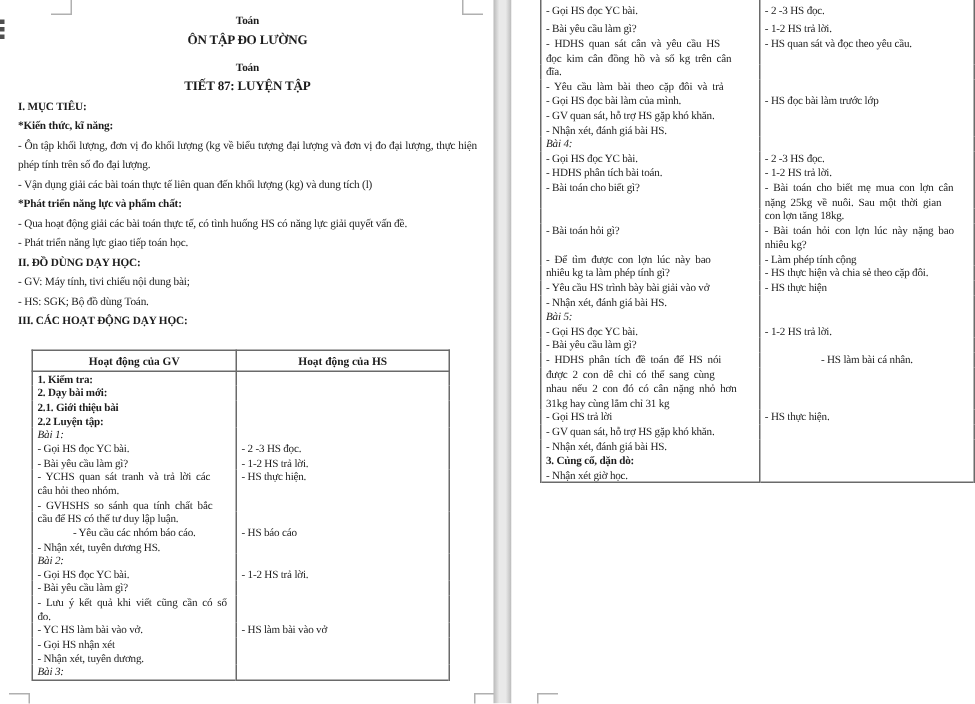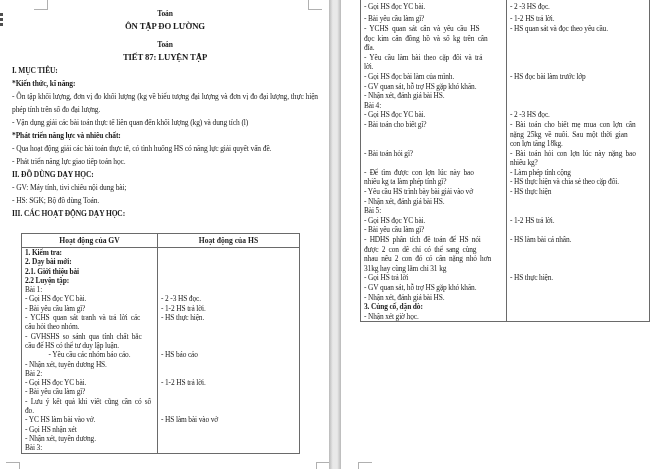--- a/index.html
+++ b/index.html
@@ -36,21 +36,21 @@
   }
   td{
     border-left:1px solid #6a6a6a;border-right:1px solid #6a6a6a;
     padding:0 3px;vertical-align:top;white-space:nowrap;overflow:hidden;
     font-size:7.4px;letter-spacing:-0.13px;
   }
   #t1 td{height:9.3px;line-height:9.3px;}
   #t2 td{height:9.6px;line-height:9.6px;}
   #t2 tr:first-child td{height:12px;padding-top:2.4px;}
   td.b{font-weight:bold;}
-  td.i{}
+  td.i{font-style:italic;}
   td.j{word-spacing:1.6px;}
   
   .crop{position:absolute;width:13px;height:9px;border:0 solid #b0b0b0;}
   .crop.tl{left:34px;top:0;border-right-width:1px;border-bottom-width:1px;}
   .crop.tr{left:308px;top:0;border-left-width:1px;border-bottom-width:1px;}
   .crop.bl{left:6px;top:462px;height:7px;border-top-width:1px;border-right-width:1px;}
   .crop.br{left:316px;top:462px;height:7px;border-top-width:1px;border-left-width:1px;}
   .crop.p2bl{left:358px;top:462px;height:7px;border-top-width:1px;border-left-width:1px;}
   
   .revbar{position:absolute;left:0;top:13px;width:3px;}
@@ -75,21 +75,21 @@
     <div class="headings" id="headings">
         <div class="hl b c">Toán</div>
         <div class="hl b c L">ÔN TẬP ĐO LƯỜNG</div>
         <div class="hl sp"></div>
         <div class="hl b c">Toán</div>
         <div class="hl b c L">TIẾT 87: LUYỆN TẬP</div>
         <div class="hl b">I. MỤC TIÊU:</div>
         <div class="hl b">*Kiến thức, kĩ năng:</div>
         <div class="hl w">- Ôn tập khối lượng, đơn vị đo khối lượng (kg về biểu tượng đại lượng và đơn vị đo đại lượng, thực hiện phép tính trên số đo đại lượng.</div>
         <div class="hl ">- Vận dụng giải các bài toán thực tế liên quan đến khối lượng (kg) và dung tích (l)</div>
-        <div class="hl b">*Phát triển năng lực và nhiêu chất:</div>
+        <div class="hl b">*Phát triển năng lực và phẩm chất:</div>
         <div class="hl ">- Qua hoạt động giải các bài toán thực tế, có tình huống HS có năng lực giải quyết vấn đề.</div>
         <div class="hl ">- Phát triển năng lực giao tiếp toán học.</div>
         <div class="hl b">II. ĐỒ DÙNG DẠY HỌC:</div>
         <div class="hl ">- GV: Máy tính, tivi chiếu nội dung bài;</div>
         <div class="hl ">- HS: SGK; Bộ đồ dùng Toán.</div>
         <div class="hl b">III. CÁC HOẠT ĐỘNG DẠY HỌC:</div>
       </div>
 
     <table id="t1">
       <thead>
@@ -198,37 +198,33 @@
       <tbody id="t2body">
           <tr>
             <td class="" style="width: 140px;">- Gọi HS đọc YC bài.</td>
             <td class="" style="width: 137px;">- 2 -3 HS đọc.</td>
           </tr>
           <tr>
             <td class="" style="width: 140px;">- Bài yêu cầu làm gì?</td>
             <td class="" style="width: 137px;">- 1-2 HS trả lời.</td>
           </tr>
           <tr>
-            <td class="j" style="width: 140px;">- YCHS quan sát cân và yêu cầu HS</td>
+            <td class="j" style="width: 140px;">- HDHS quan sát cân và yêu cầu HS</td>
             <td class="" style="width: 137px;">- HS quan sát và đọc theo yêu cầu.</td>
           </tr>
           <tr>
             <td class="j" style="width: 140px;">đọc kim cân đồng hồ và số kg trên cân</td>
             <td class="" style="width: 137px;"></td>
           </tr>
           <tr>
             <td class="" style="width: 140px;">đĩa.</td>
             <td class="" style="width: 137px;"></td>
           </tr>
           <tr>
             <td class="j" style="width: 140px;">- Yêu cầu làm bài theo cặp đôi và trả</td>
-            <td class="" style="width: 137px;"></td>
-          </tr>
-          <tr>
-            <td class="" style="width: 140px;">lời.</td>
             <td class="" style="width: 137px;"></td>
           </tr>
           <tr>
             <td class="" style="width: 140px;">- Gọi HS đọc bài làm của mình.</td>
             <td class="" style="width: 137px;">- HS đọc bài làm trước lớp</td>
           </tr>
           <tr>
             <td class="" style="width: 140px;">- GV quan sát, hỗ trợ HS gặp khó khăn.</td>
             <td class="" style="width: 137px;"></td>
           </tr>
@@ -238,20 +234,24 @@
           </tr>
           <tr>
             <td class="i" style="width: 140px;">Bài 4:</td>
             <td class="" style="width: 137px;"></td>
           </tr>
           <tr>
             <td class="" style="width: 140px;">- Gọi HS đọc YC bài.</td>
             <td class="" style="width: 137px;">- 2 -3 HS đọc.</td>
           </tr>
           <tr>
+            <td class="" style="width: 140px;">- HDHS phân tích bài toán.</td>
+            <td class="" style="width: 137px;">- 1-2 HS trả lời.</td>
+          </tr>
+          <tr>
             <td class="" style="width: 140px;">- Bài toán cho biết gì?</td>
             <td class="j" style="width: 137px;">- Bài toán cho biết mẹ mua con lợn cân</td>
           </tr>
           <tr>
             <td class="" style="width: 140px;"></td>
             <td class="j" style="width: 137px;">nặng 25kg về nuôi. Sau một thời gian</td>
           </tr>
           <tr>
             <td class="" style="width: 140px;"></td>
             <td class="" style="width: 137px;">con lợn tăng 18kg.</td>
@@ -287,21 +287,21 @@
           <tr>
             <td class="" style="width: 140px;">- Gọi HS đọc YC bài.</td>
             <td class="" style="width: 137px;">- 1-2 HS trả lời.</td>
           </tr>
           <tr>
             <td class="" style="width: 140px;">- Bài yêu cầu làm gì?</td>
             <td class="" style="width: 137px;"></td>
           </tr>
           <tr>
             <td class="j" style="width: 140px;">- HDHS phân tích đề toán để HS nói</td>
-            <td class="" style="width: 137px;">- HS làm bài cá nhân.</td>
+            <td class="" style="width: 137px; text-align: center;">- HS làm bài cá nhân.</td>
           </tr>
           <tr>
             <td class="j" style="width: 140px;">được 2 con dê chỉ có thể sang cùng</td>
             <td class="" style="width: 137px;"></td>
           </tr>
           <tr>
             <td class="j" style="width: 140px;">nhau nếu 2 con đó có cân nặng nhỏ hơn</td>
             <td class="" style="width: 137px;"></td>
           </tr>
           <tr>

